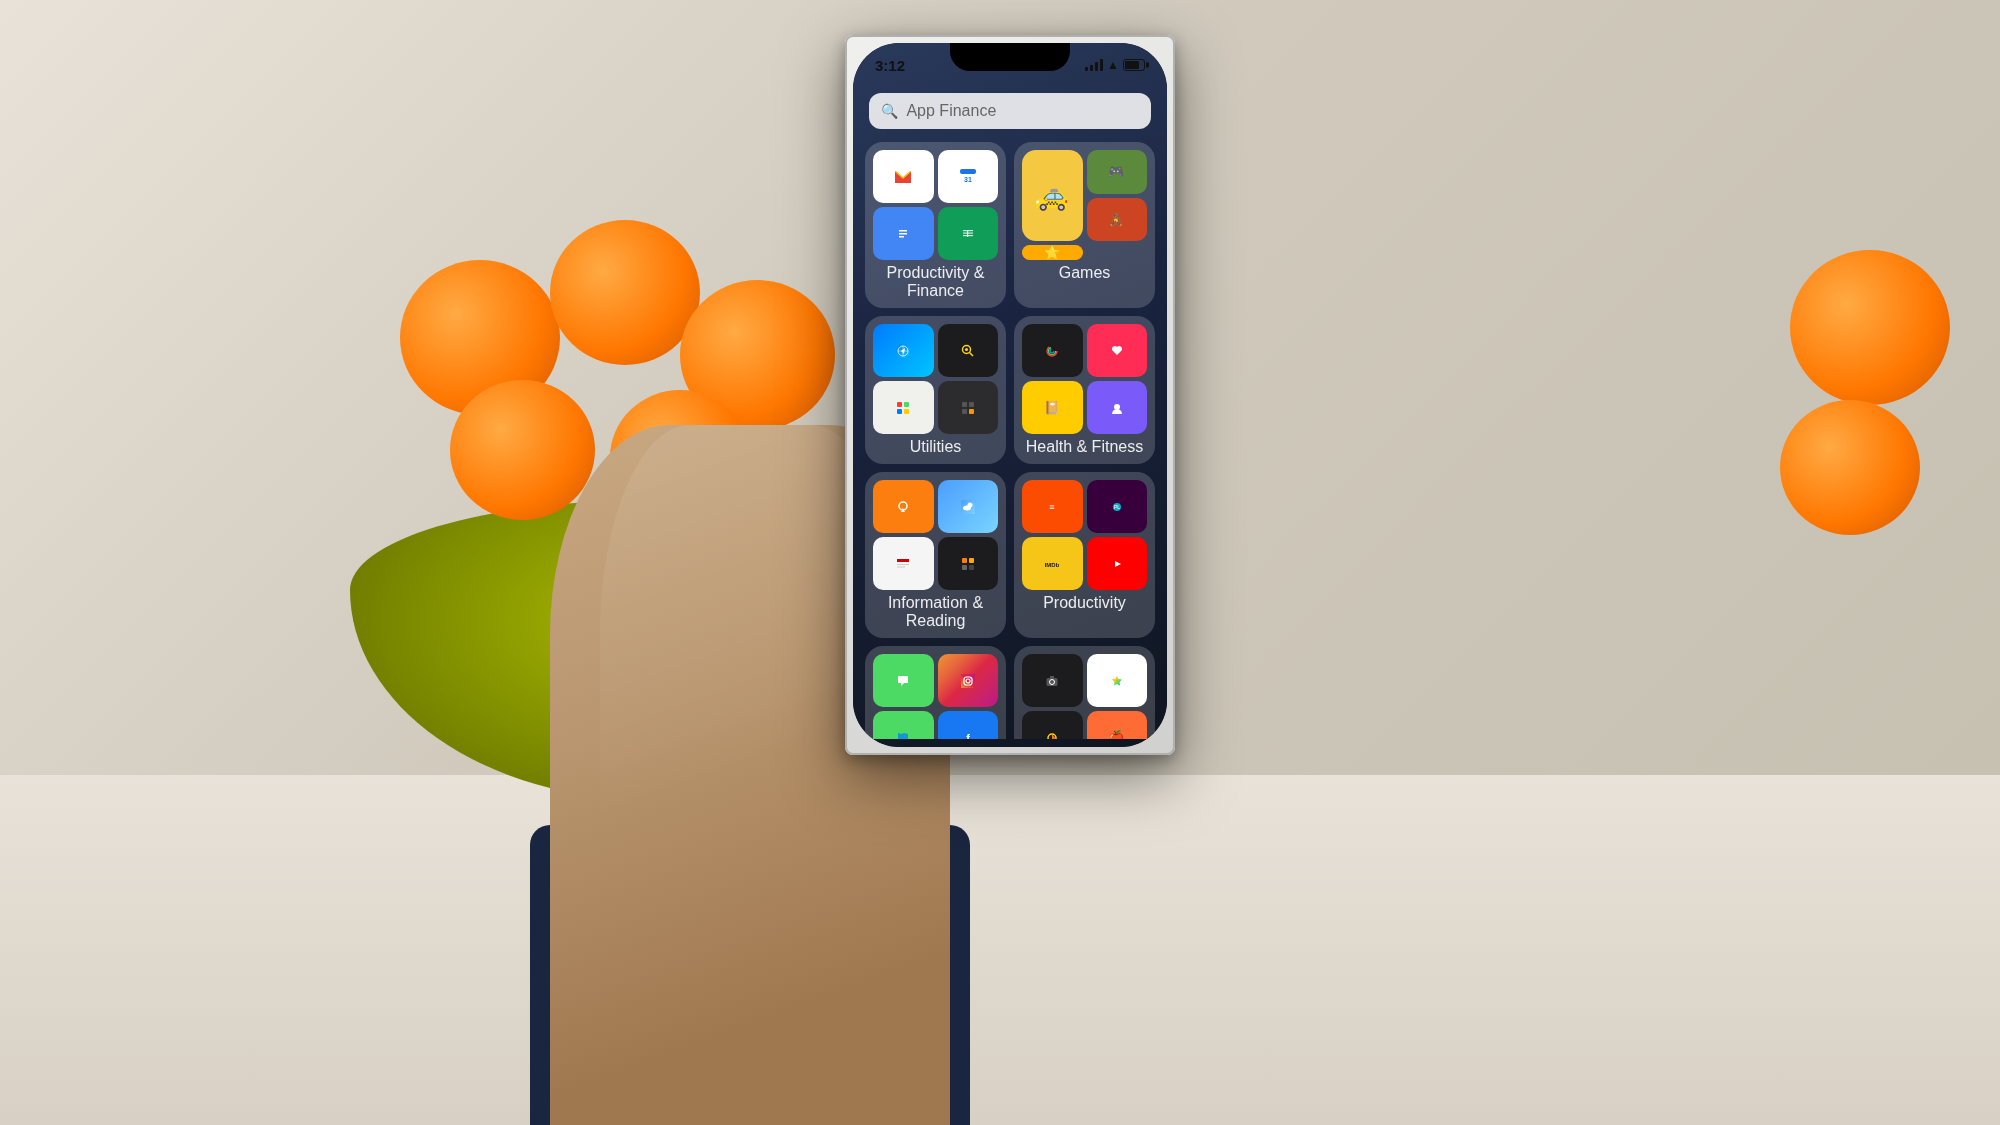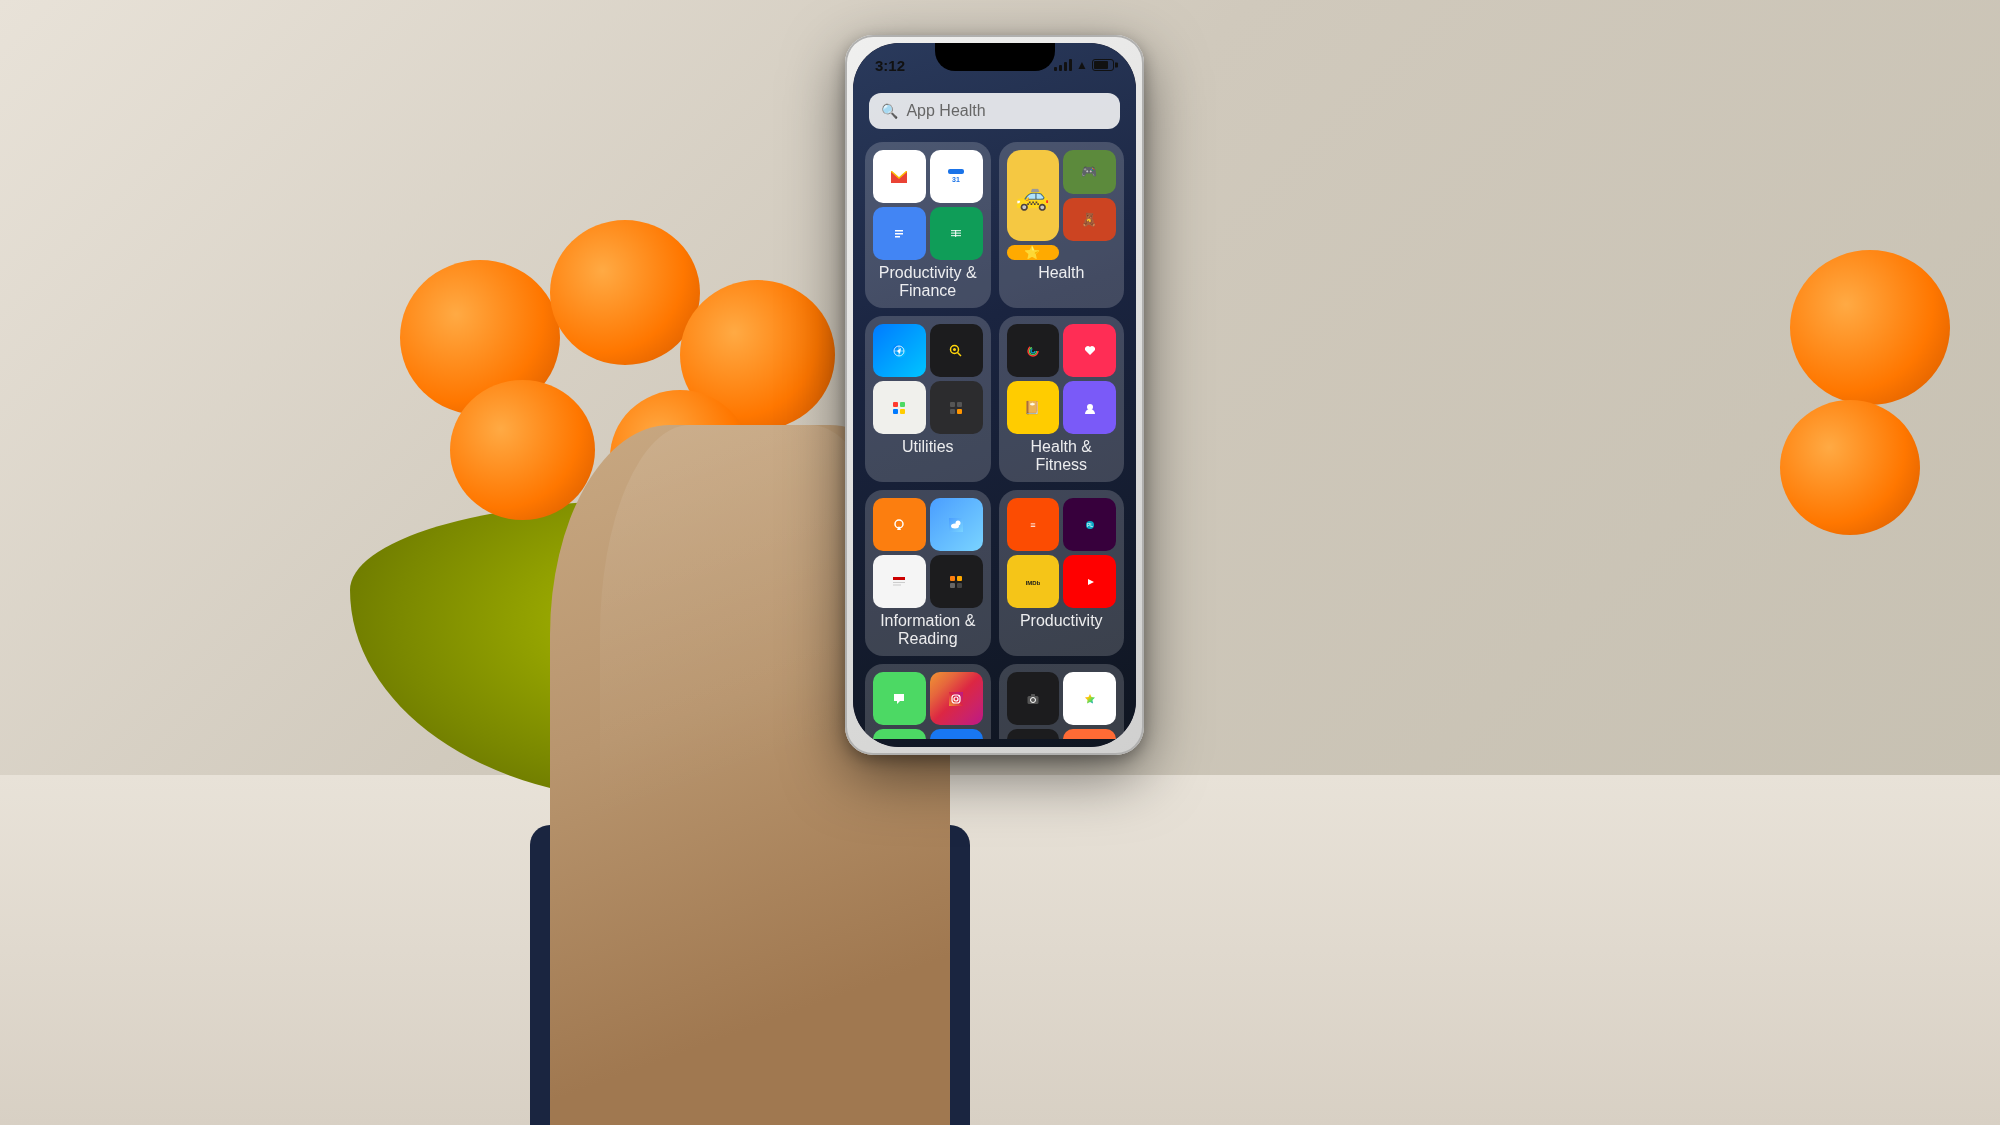--- a/index.html
+++ b/index.html
@@ -93,24 +93,24 @@
       height: 300px;
       background: #1a2540;
       border-radius: 20px 20px 0 0;
     }
 
     
     .iphone-frame {
       position: absolute;
       top: 35px;
       left: 845px;
-      width: 299px;
+      width: 330px;
       height: 720px;
       background: linear-gradient(145deg, #f0f0ef 0%, #e0e0df 50%, #d0d0cf 100%);
-      border-radius: 28px;
+      border-radius: 8px;
       box-shadow:
         inset 0 0 0 2px #b0b0af,
         0 20px 60px rgba(0,0,0,0.5),
         0 5px 15px rgba(0,0,0,0.3);
       overflow: hidden;
     }
 
     
     .iphone-screen {
       position: absolute;
@@ -358,21 +358,21 @@
         </div>
         <span class="wifi-icon">▲</span>
         <div class="battery-icon">
           <div class="battery-fill"></div>
         </div>
       </div>
     </div>
 
     <div class="search-bar">
       <span style="color:#888; font-size:14px;">🔍</span>
-      <span class="search-bar-text">App Health</span>
+      <span class="search-bar-text">App Finance</span>
     </div>
 
     <div class="app-grid">
 
       <div class="folder-row">
 
         <div class="app-folder">
           <div class="folder-inner">
             <div class="mini-icon icon-gmail app-icon-img" style="background:white; border-radius:10px;">
               <svg width="16" height="12" viewBox="0 0 16 12">
@@ -411,21 +411,21 @@
 
         <div class="app-folder">
           <div class="folder-inner">
             <div class="large-icon app-icon-img" style="background:#f5c842; border-radius:14px; grid-row: span 2;">
               🚕
             </div>
             <div class="mini-icon app-icon-img" style="background:#5c8a3c; border-radius:10px;">🎮</div>
             <div class="mini-icon app-icon-img" style="background:#cc4422; border-radius:10px;">🧸</div>
             <div class="mini-icon app-icon-img" style="background:#ffaa00; border-radius:10px;">⭐</div>
           </div>
-          <div class="folder-label">Health</div>
+          <div class="folder-label">Games</div>
         </div>
       </div>
 
       <div class="folder-row">
 
         <div class="app-folder">
           <div class="folder-inner">
             <div class="mini-icon app-icon-img" style="background:linear-gradient(135deg,#007aff,#00c5ff); border-radius:10px;">
               <svg width="14" height="14" viewBox="0 0 14 14">
                   <circle cx="7" cy="7" r="7" fill="url(#sg)"></circle>

